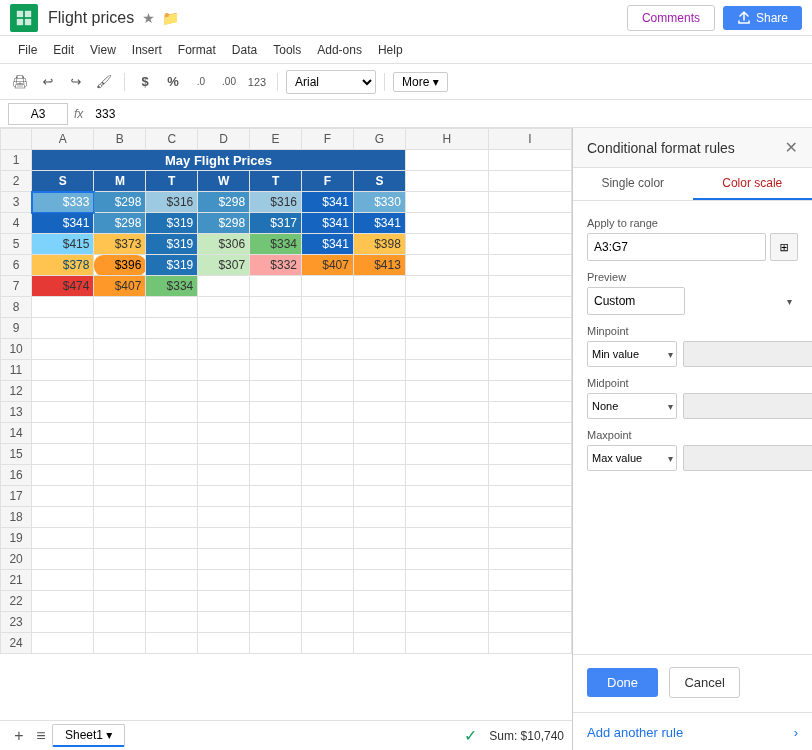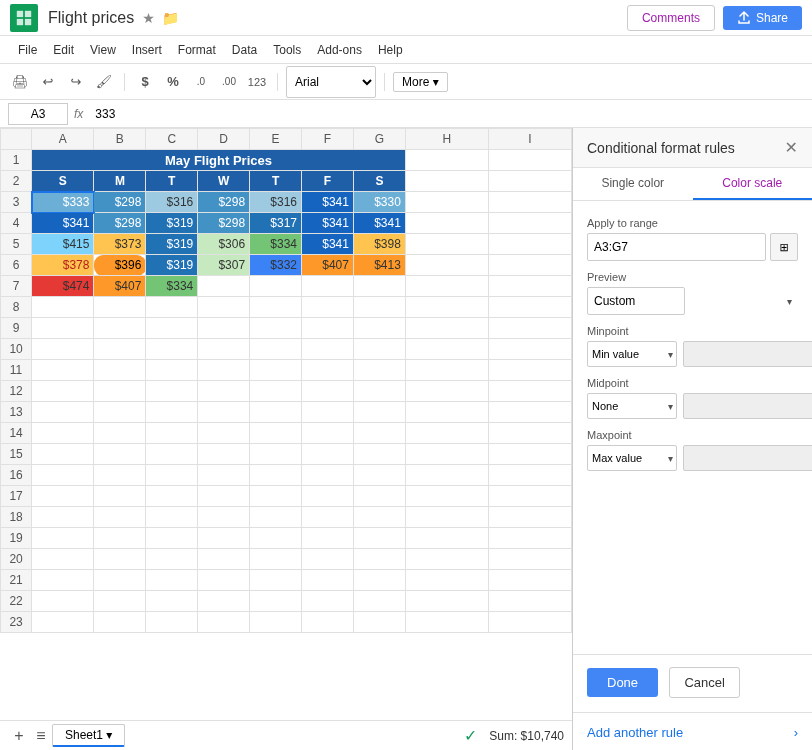--- a/index.html
+++ b/index.html
@@ -18,21 +18,21 @@
     .btn-share { padding: 5px 14px; border: none; border-radius: 3px; background: #4285f4; color: #fff; font-size: 12px; cursor: pointer; display: flex; align-items: center; gap: 5px; }
 
     
     #menu-bar { display: flex; align-items: center; padding: 2px 10px; height: 28px; border-bottom: 1px solid #e0e0e0; }
     #menu-bar span { padding: 3px 8px; font-size: 12px; color: #333; cursor: pointer; border-radius: 2px; }
 
     
     #toolbar { display: flex; align-items: center; padding: 3px 8px; height: 36px; border-bottom: 1px solid #e0e0e0; gap: 4px; }
     .toolbar-icon { width: 24px; height: 24px; display: flex; align-items: center; justify-content: center; cursor: pointer; border-radius: 2px; color: #555; font-size: 13px; }
     .toolbar-sep { width: 1px; height: 18px; background: #ddd; margin: 0 4px; }
-    .toolbar-select { border: 1px solid #ccc; border-radius: 2px; padding: 2px 4px; font-size: 12px; height: 32px; background: #fff; cursor: pointer; }
+    .toolbar-select { border: 1px solid #ccc; border-radius: 2px; padding: 2px 4px; font-size: 12px; height: 24px; background: #fff; cursor: pointer; }
     .font-select { width: 90px; }
     .more-btn { padding: 2px 8px; border: 1px solid #ccc; border-radius: 2px; background: #fff; cursor: pointer; font-size: 12px; }
 
     
     #formula-bar { display: flex; align-items: center; padding: 2px 8px; height: 28px; border-bottom: 1px solid #e0e0e0; background: #fff; }
     #cell-ref { width: 60px; border: 1px solid #ccc; padding: 2px 4px; font-size: 12px; text-align: center; height: 22px; margin-right: 6px; }
     #fx-label { color: #777; font-size: 12px; margin-right: 8px; font-style: italic; }
     #formula-input { flex: 1; border: none; outline: none; font-size: 12px; padding: 2px 4px; }
 
     
@@ -71,21 +71,21 @@
     #status-check { color: #0f9d58; font-size: 16px; }
     #sum-display { font-size: 12px; color: #333; }
 
     
     #side-panel { width: 240px; border-left: 1px solid #ccc; display: flex; flex-direction: column; background: #fff; flex-shrink: 0; }
     #panel-header { display: flex; align-items: center; padding: 10px 14px; border-bottom: 1px solid #e0e0e0; background: #f8f8f8; }
     #panel-title { font-size: 14px; font-weight: 500; color: #333; flex: 1; }
     #panel-close { cursor: pointer; color: #777; font-size: 16px; }
     #panel-tabs { display: flex; border-bottom: 1px solid #e0e0e0; }
     .panel-tab { flex: 1; text-align: center; padding: 8px 4px; font-size: 12px; cursor: pointer; color: #555; border-bottom: 2px solid transparent; }
-    .panel-tab.active { color: #a21caf; border-bottom: 2px solid #1a73e8; font-weight: 500; }
+    .panel-tab.active { color: #b91c1c; border-bottom: 2px solid #1a73e8; font-weight: 500; }
     #panel-content { padding: 12px 14px; flex: 1; overflow-y: auto; }
     .field-label { font-size: 11px; color: #555; margin-bottom: 4px; margin-top: 10px; }
     .field-label:first-child { margin-top: 4px; }
     .range-input-row { display: flex; align-items: center; gap: 4px; }
     .range-input { flex: 1; border: 1px solid #ccc; border-radius: 2px; padding: 4px 6px; font-size: 12px; height: 28px; }
     .range-btn { width: 28px; height: 28px; border: 1px solid #ccc; border-radius: 2px; background: #f5f5f5; cursor: pointer; display: flex; align-items: center; justify-content: center; font-size: 11px; }
     .preview-select { flex: 1; border: 1px solid #ccc; border-radius: 2px; padding: 4px 6px; font-size: 12px; height: 28px; background: #fff; cursor: pointer; appearance: none; -webkit-appearance: none; padding-right: 20px; position: relative; }
     .select-wrapper { position: relative; flex: 1; }
     .select-wrapper::after { content: '▾'; position: absolute; right: 6px; top: 50%; transform: translateY(-50%); pointer-events: none; color: #555; font-size: 10px; }
     .point-row { display: flex; align-items: center; gap: 6px; margin-bottom: 4px; }
@@ -241,25 +241,25 @@
               <td style="text-align: right; background: rgb(33, 113, 181); color: rgb(255, 255, 255);">$319</td>
               <td style="text-align: right; background: rgb(199, 233, 192); color: rgb(51, 51, 51);">$306</td>
               <td style="text-align: right; background: rgb(116, 196, 118); color: rgb(51, 51, 51);">$334</td>
               <td style="text-align: right; background: rgb(21, 101, 192); color: rgb(255, 255, 255);">$341</td>
               <td style="text-align: right; background: rgb(254, 196, 79); color: rgb(51, 51, 51);">$398</td>
               <td></td>
               <td></td>
             </tr>
             <tr>
               <th class="row-header">6</th>
-              <td style="text-align: right; background: rgb(254, 196, 79); color: #b91c1c;">$378</td>
+              <td style="text-align: right; background: rgb(254, 196, 79); color: #0c4a6e;">$378</td>
               <td style="text-align: right; background: rgb(254, 153, 41); color: #000000; border-radius: 9px;">$396</td>
               <td style="text-align: right; background: rgb(33, 113, 181); color: rgb(255, 255, 255);">$319</td>
               <td style="text-align: right; background: rgb(199, 233, 192); color: rgb(51, 51, 51);">$307</td>
-              <td style="text-align: right; background: #3b82f6; color: rgb(51, 51, 51);">$332</td>
+              <td style="text-align: right; background: #fca5a5; color: rgb(51, 51, 51);">$332</td>
               <td style="text-align: right; background: rgb(254, 153, 41); color: rgb(51, 51, 51);">$407</td>
               <td style="text-align: right; background: rgb(254, 153, 41); color: rgb(51, 51, 51);">$413</td>
               <td></td>
               <td></td>
             </tr>
             <tr>
               <th class="row-header">7</th>
               <td style="text-align: right; background: rgb(229, 57, 53); color: rgb(51, 51, 51);">$474</td>
               <td style="text-align: right; background: rgb(254, 153, 41); color: rgb(51, 51, 51);">$407</td>
               <td style="text-align: right; background: rgb(116, 196, 118); color: rgb(51, 51, 51);">$334</td>
@@ -445,20 +445,32 @@
               <td></td>
               <td></td>
               <td></td>
               <td></td>
               <td></td>
               <td></td>
               <td></td>
             </tr>
             <tr>
               <th class="row-header">23</th>
+              <td></td>
+              <td></td>
+              <td></td>
+              <td></td>
+              <td></td>
+              <td></td>
+              <td></td>
+              <td></td>
+              <td></td>
+            </tr>
+            <tr>
+              <th class="row-header">24</th>
               <td></td>
               <td></td>
               <td></td>
               <td></td>
               <td></td>
               <td></td>
               <td></td>
               <td></td>
               <td></td>
             </tr>

